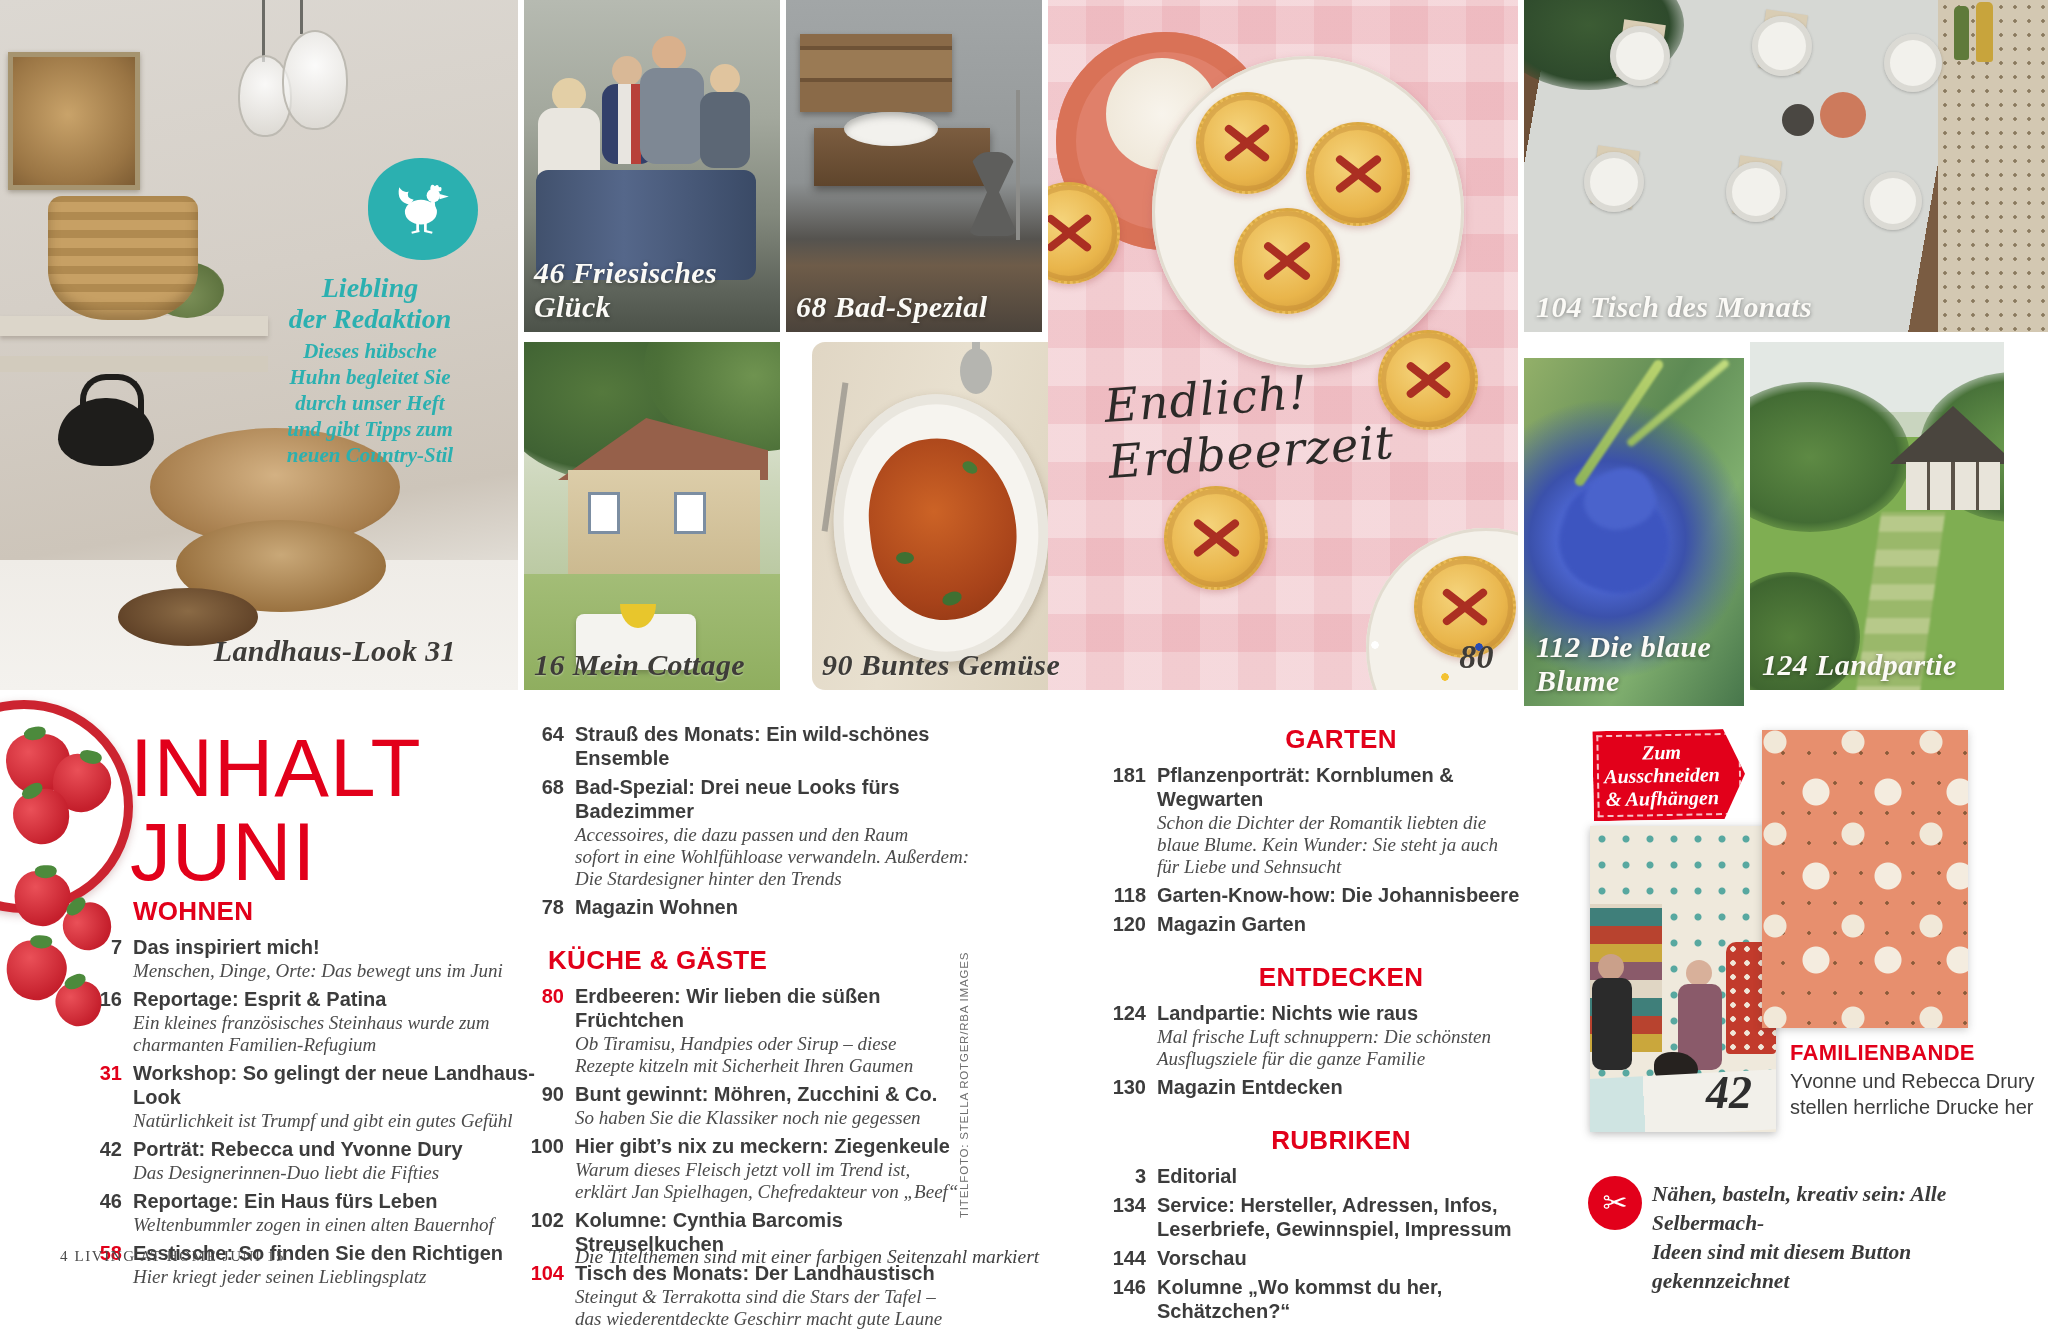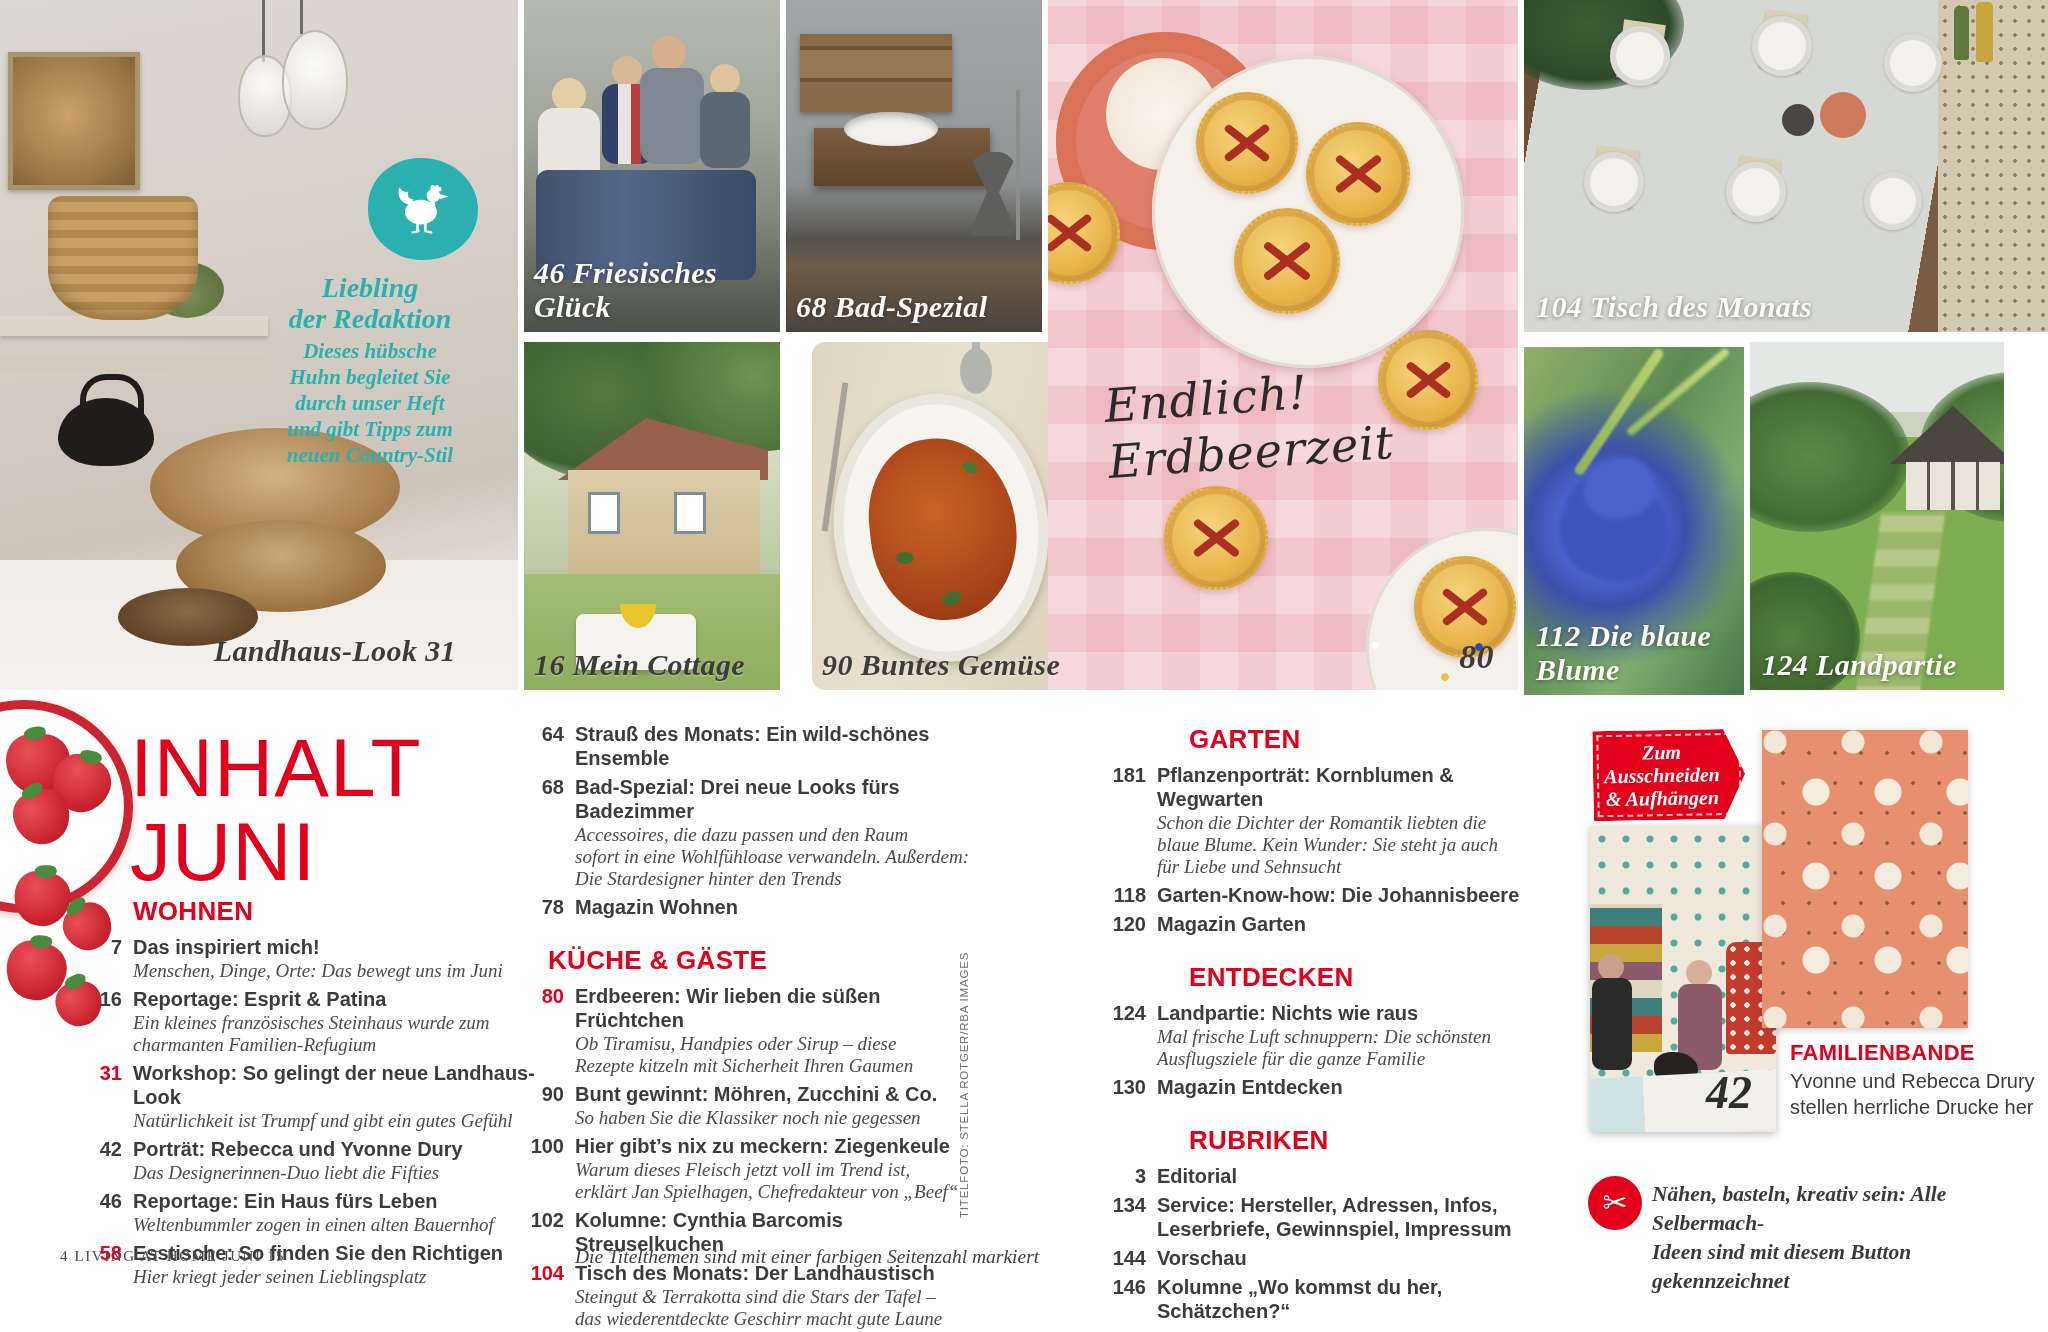--- a/index.html
+++ b/index.html
@@ -22,21 +22,21 @@
     background:linear-gradient(#a2a6a7 0%,#979b9c 40%,#8d9192 55%,#55534f 72%,#6e5c49 80%,#4b433b 100%);}
   #tile-gemuese{left:812px;top:342px;width:256px;height:348px;
     background:linear-gradient(105deg,#e0d6c4 0%,#e8e0cf 45%,#dcd2bd 100%);border-radius:13px;}
   #tile-pies{left:1048px;top:0;width:470px;height:690px;
     background:
      repeating-linear-gradient(0deg,rgba(255,255,255,.16) 0 38px,rgba(232,158,168,.20) 38px 76px),
      repeating-linear-gradient(90deg,rgba(255,255,255,.12) 0 38px,rgba(230,148,158,.18) 38px 76px),
      #f2ccd0;}
   #tile-tisch{left:1524px;top:0;width:524px;height:332px;
     background:linear-gradient(100deg,#6e5038 0 5%,#d6d8d4 5% 76%,#7a5c42 76% 82%,#d3c8b2 82%);}
-  #tile-blume{left:1524px;top:347px;width:220px;height:348px;
+  #tile-blume{left:1524px;top:358px;width:220px;height:348px;
     background:
      radial-gradient(circle at 38% 52%,#4a63cc 0 52px,#3b51ab 78px,rgba(59,81,171,0) 140px),
      linear-gradient(120deg,#93b069 0%,#5d8a54 40%,#7fae6e 68%,#47764b 100%);}
   #tile-landpartie{left:1750px;top:342px;width:254px;height:348px;
     background:linear-gradient(#e3e8e4 0 70px,#c9d5bf 70px 95px,#7fae52 95px 100%);}
   
   .stamp-circle{left:368px;top:158px;width:110px;height:102px;border-radius:48% 52% 50% 50%;
     background:#2bb0b0;display:flex;align-items:center;justify-content:center;z-index:20;}
   .stamp-circle svg{width:66px;height:62px;}
   .stamp-title{left:240px;top:272px;width:260px;text-align:center;color:#2bb0b0;z-index:20;
@@ -53,21 +53,21 @@
     line-height:56px;transform:rotate(-4deg);white-space:pre-line;z-index:25;letter-spacing:1px;}
   
   .inhalt-title{left:130px;top:726px;color:#e2001a;font-size:82px;line-height:84px;font-weight:400;letter-spacing:1px;}
   .toc-col{position:absolute;}
   #col1{left:70px;top:896px;width:480px;}
   #col2{left:512px;top:722px;width:470px;}
   #col3{left:1085px;top:724px;width:480px;}
   .sec-header{color:#e2001a;font-weight:700;font-size:26px;line-height:30px;margin:26px 0 9px 0;letter-spacing:.3px;}
   #col1 .sec-header,#col2 .sec-header,#col3 .sec-header{margin-left:63px;}
   #col2 .sec-header{margin-left:36px;}
-  #col3 .sec-header{margin-left:104px;}
+  #col3 .sec-header{margin-left:32px;text-align:center;}
   .toc-col .sec-header:first-child{margin-top:0;}
   #col2 > .row:first-child{margin-top:0;}
   .row{display:flex;margin-bottom:5px;}
   .num{width:52px;min-width:52px;text-align:right;margin-right:11px;font-weight:700;font-size:20px;
     line-height:24px;color:#3c3c3c;}
   #col3 .num{width:61px;min-width:61px;}
   .num.red{color:#e2001a;}
   .txt{flex:1;}
   .t{font-weight:700;font-size:20px;line-height:24px;color:#3c3c3c;white-space:pre-line;}
   .s{font-family:"Liberation Serif",serif;font-style:italic;font-size:19px;line-height:22px;

